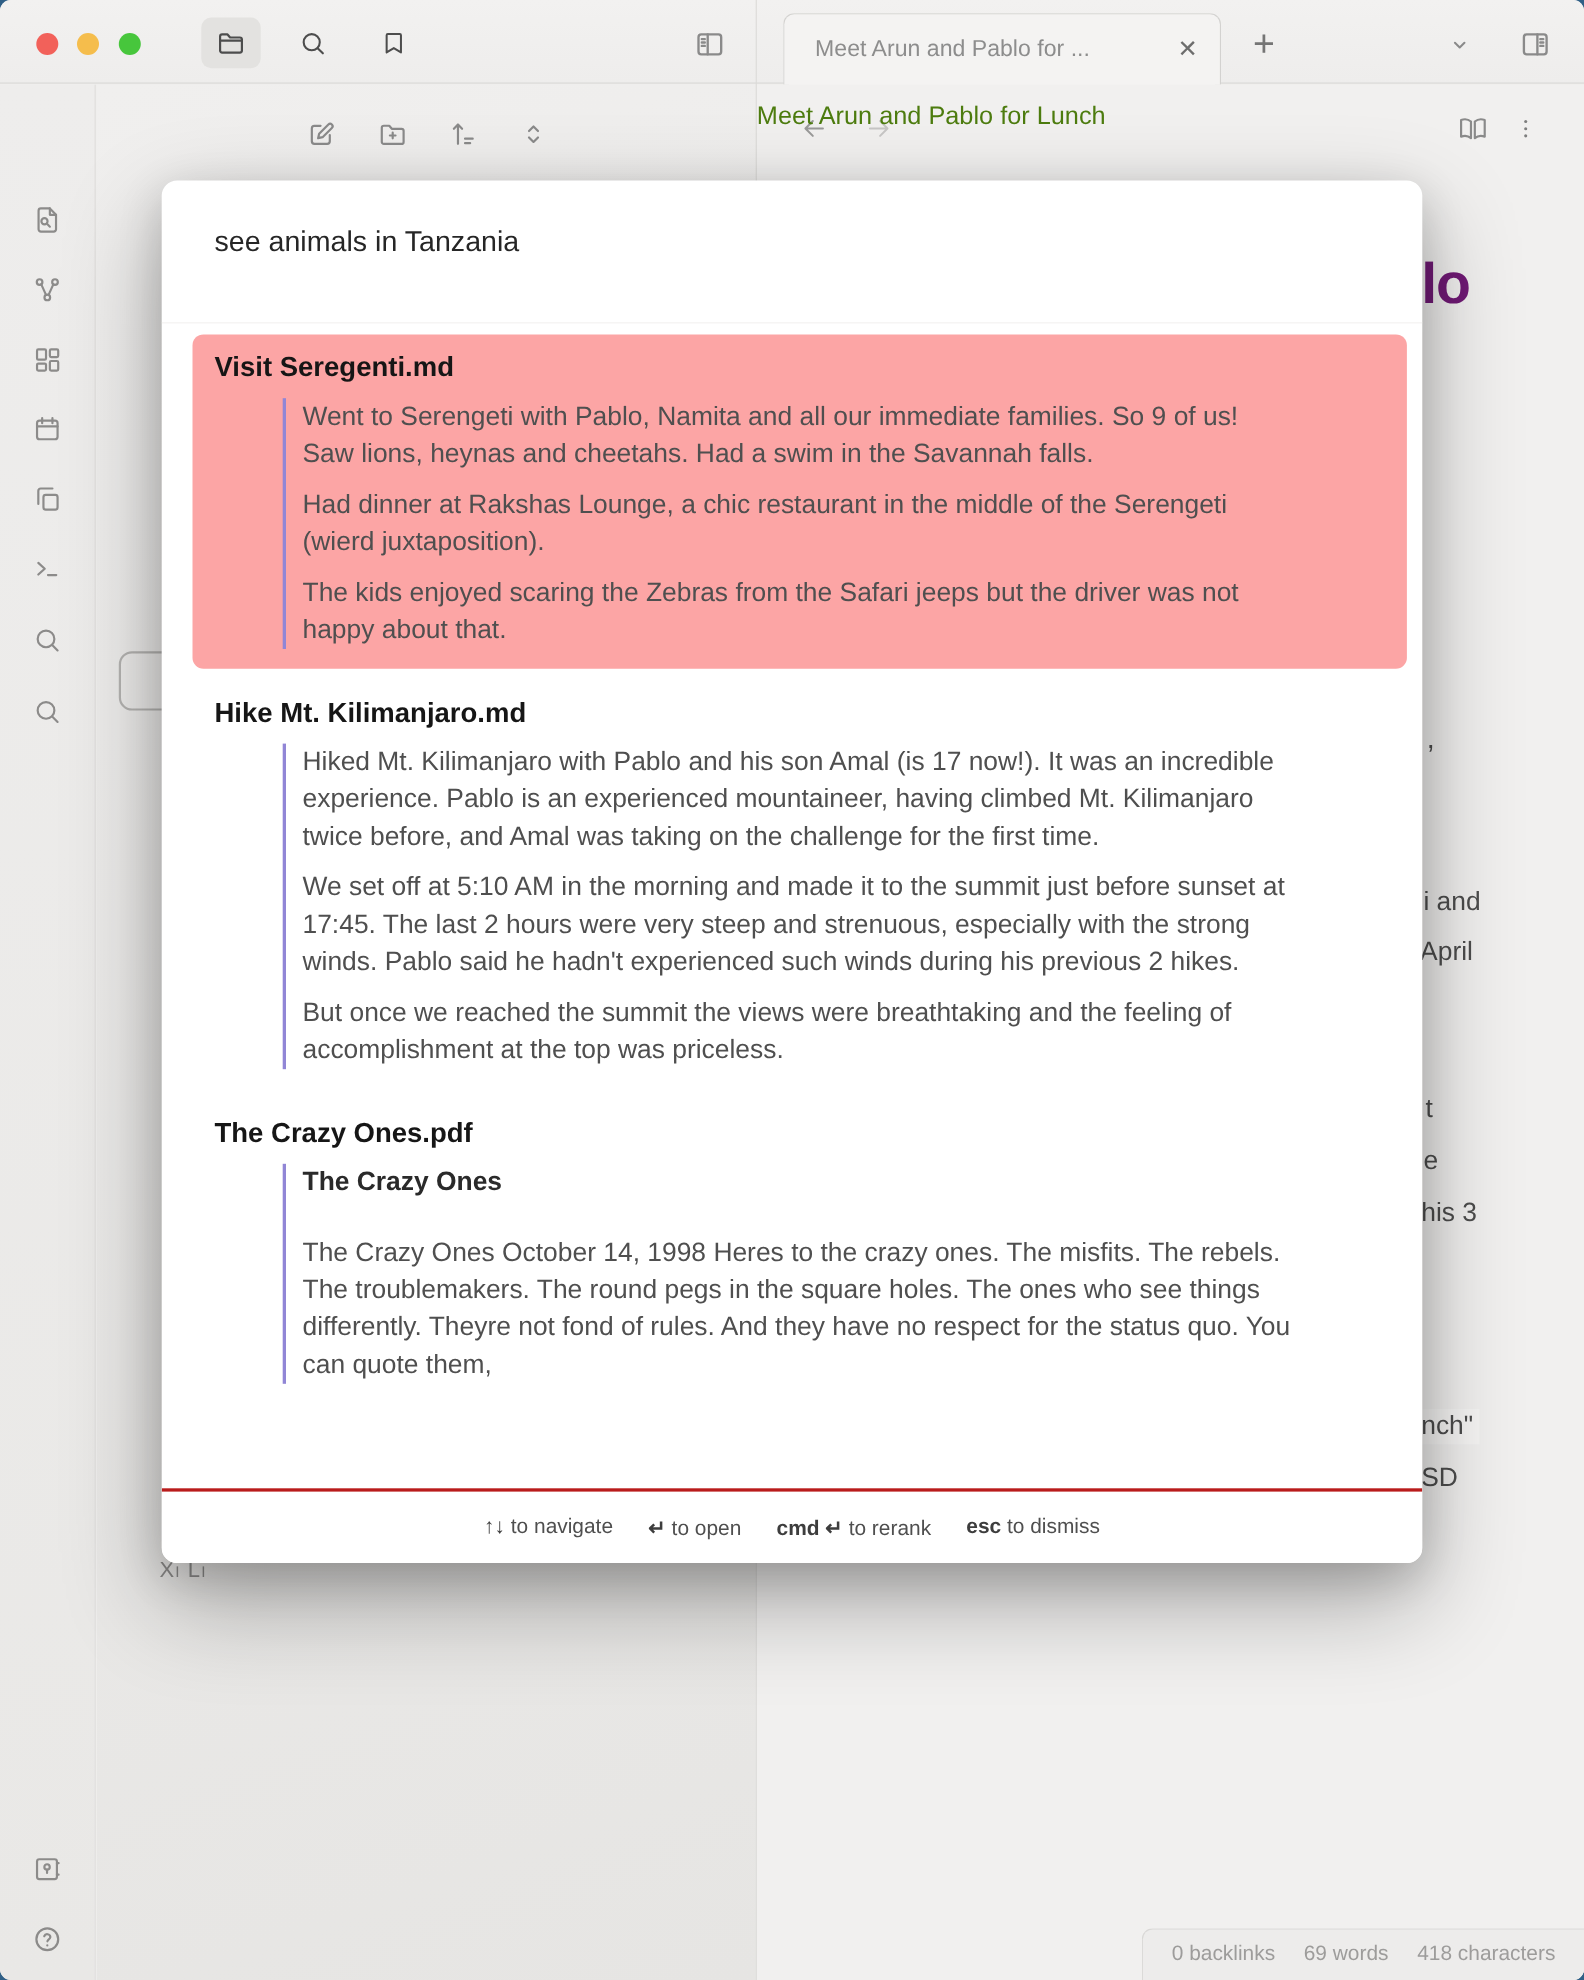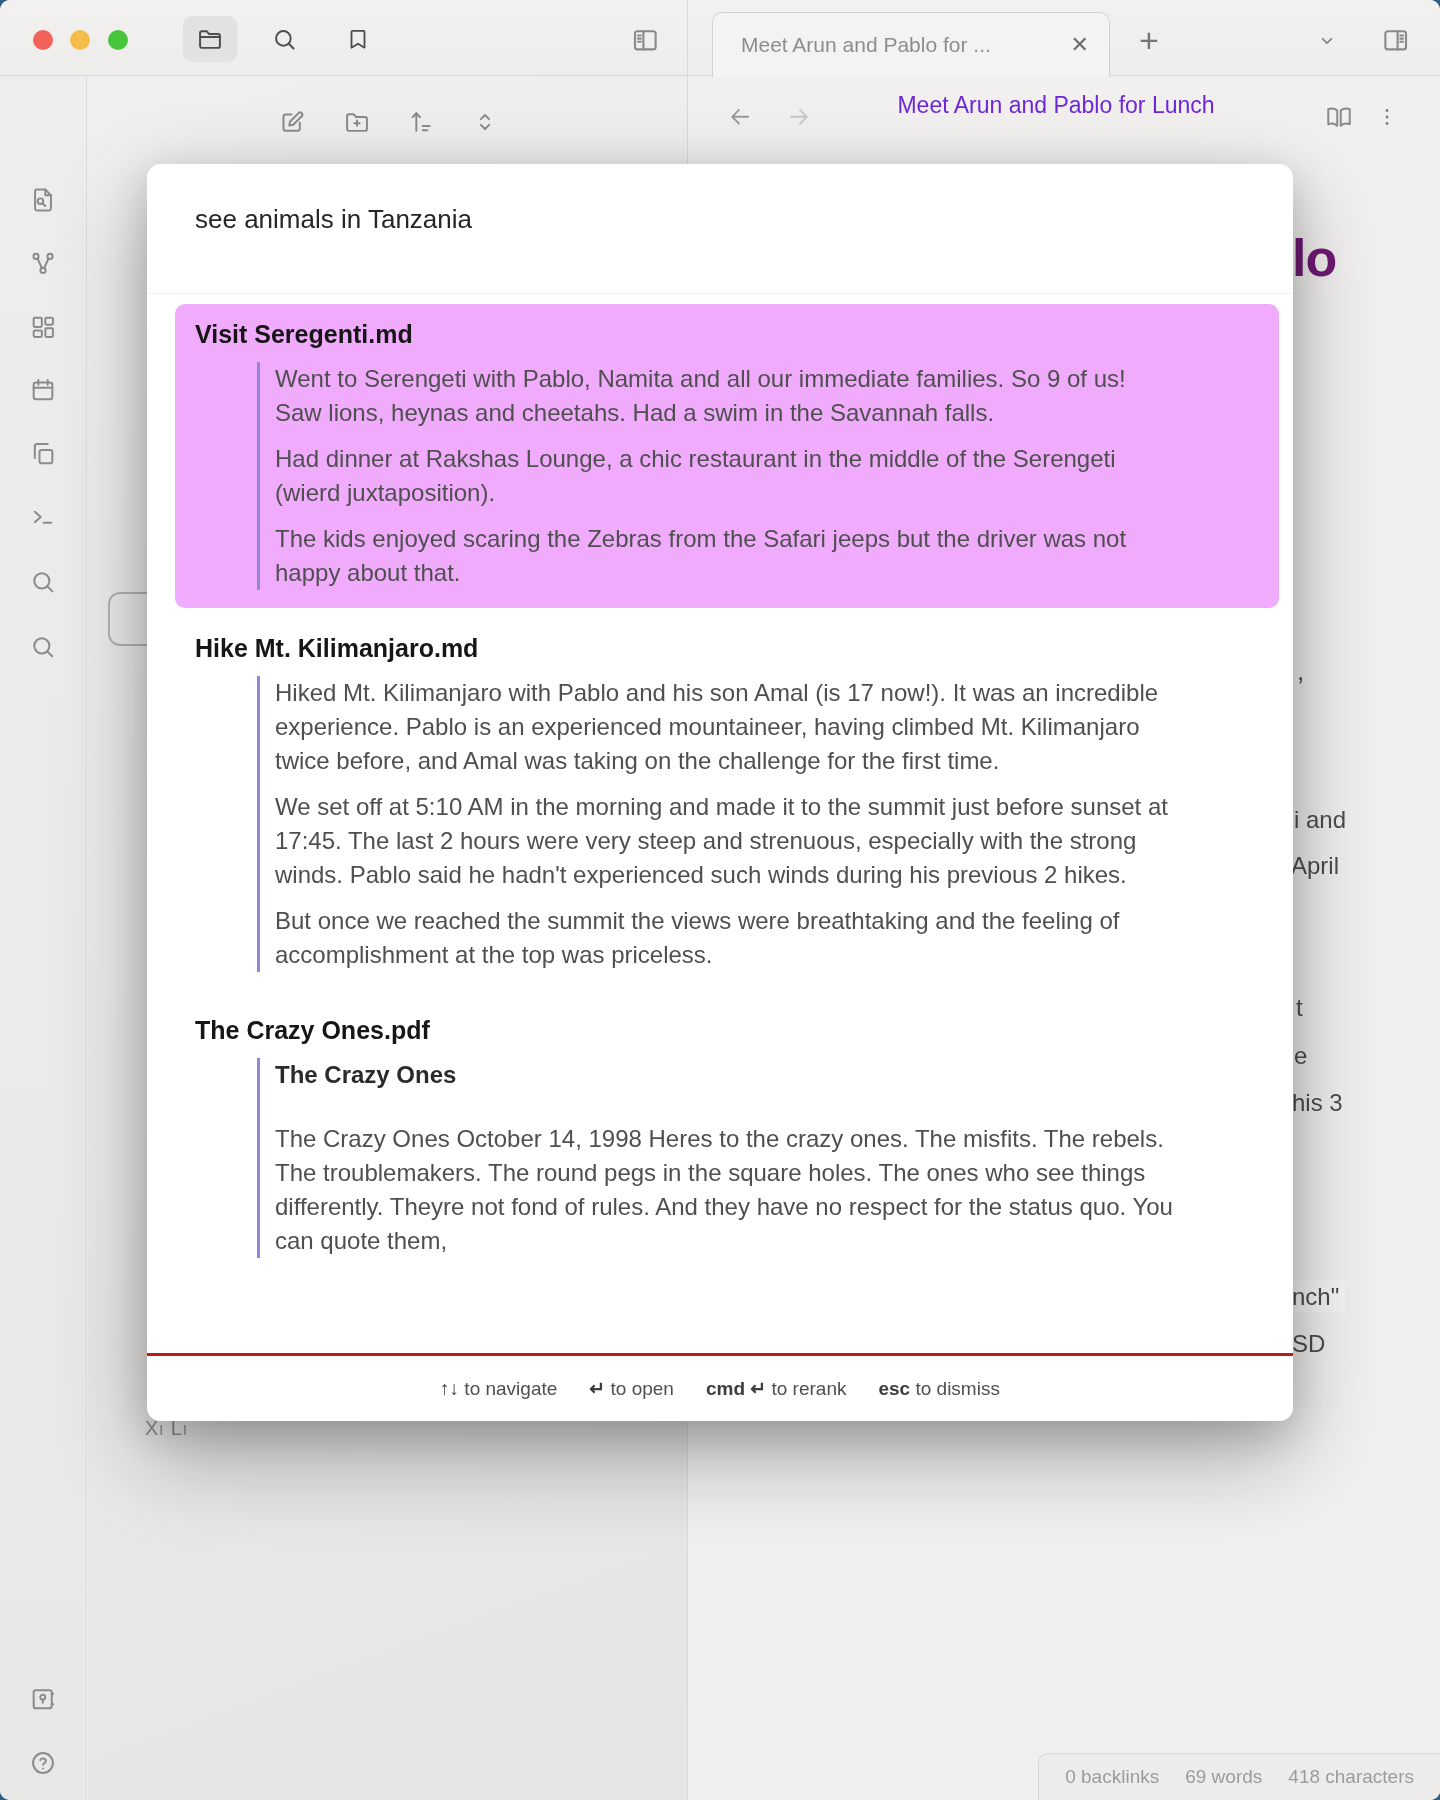--- a/index.html
+++ b/index.html
@@ -27,22 +27,22 @@
     font-size:34px; font-weight:300; color:#757575; display:flex; align-items:center; justify-content:center; }
 
   
   .v-divider { position:absolute; left:687px; top:0; bottom:0; width:1px; background:#dbdad8; z-index:2; }
   .ribbon { position:absolute; left:0; top:77px; width:87px; bottom:0;
     background:linear-gradient(#eeedec,#e9e8e6); border-right:1px solid #dedddb; z-index:2; }
   .ribbon .icon { position:absolute; left:29px; width:28px; height:28px; color:#8c8b8a; }
   .explorer { position:absolute; left:88px; top:77px; width:599px; bottom:0;
     background:linear-gradient(160deg,#f0efee,#e6e5e3); }
   .editor { position:absolute; left:688px; top:77px; right:0; bottom:0; background:#f1f0ef; }
-  .nav-title { position:absolute; left:688px; right:16px; top:92px; text-align:center;
-    font-size:23px; color:#6d28d9; z-index:1; }
+  .nav-title { position:absolute; left:688px; right:16px; top:92px; 
+    font-size:23px; color:#4d7c0f; z-index:1; }
 
   
   .frag { position:absolute; color:#4d4d4d; font-size:24px; white-space:nowrap; z-index:1; }
   #frag-0 { left:1292px; top:228px; font-size:52px; font-weight:800; color:#701a75; letter-spacing:-1px; }
   #frag-1 { left:1297px; top:656px; font-size:26px; }
   #frag-2 { left:1294px; top:806px; }
   #frag-3 { left:1291px; top:852px; }
   #frag-4 { left:1296px; top:994px; }
   #frag-5 { left:1294px; top:1042px; }
   #frag-6 { left:1292px; top:1089px; }
@@ -61,21 +61,21 @@
 
   
   .modal { position:absolute; left:147px; top:164px; width:1146px; height:1257px;
     background:#ffffff; border-radius:14px; z-index:10; overflow:hidden;
     box-shadow:0 35px 90px rgba(0,0,0,.30), 0 12px 40px rgba(0,0,0,.16);
     display:flex; flex-direction:column; }
   .search-row { flex:0 0 130px; padding:40px 48px 0; font-size:26px; color:#262626;
     border-bottom:1px solid #f2f1f0; }
   .results { flex:1 1 auto; overflow:hidden; padding:10px 14px 0 28px; }
   .result { padding:16px 20px 18px; border-radius:10px; margin-bottom:10px; }
-  .result.selected { background:#f0abfc; }
+  .result.selected { background:#fca5a5; }
   .result h3 { font-size:25px; font-weight:700; color:#161616; margin:0 0 13px; }
   .quote { border-left:3px solid #9186d6; margin-left:62px; padding-left:15px; }
   .quote p { font-size:24px; line-height:34px; color:#4f4f4f; max-width:900px; margin:0 0 12px; }
   .quote p:last-child { margin-bottom:0; }
   .quote .qhead { font-weight:700; color:#2a2a2a; margin:6px 0 30px; }
   .hintbar { flex:0 0 68px; border-top:3px solid #b91c1c; display:flex; align-items:center;
     justify-content:center; gap:32px; font-size:19px; color:#4f4f4f; background:#fff; }
   .hint .keys { font-weight:700; color:#3d3d3d; }
 </style>
 </head>

